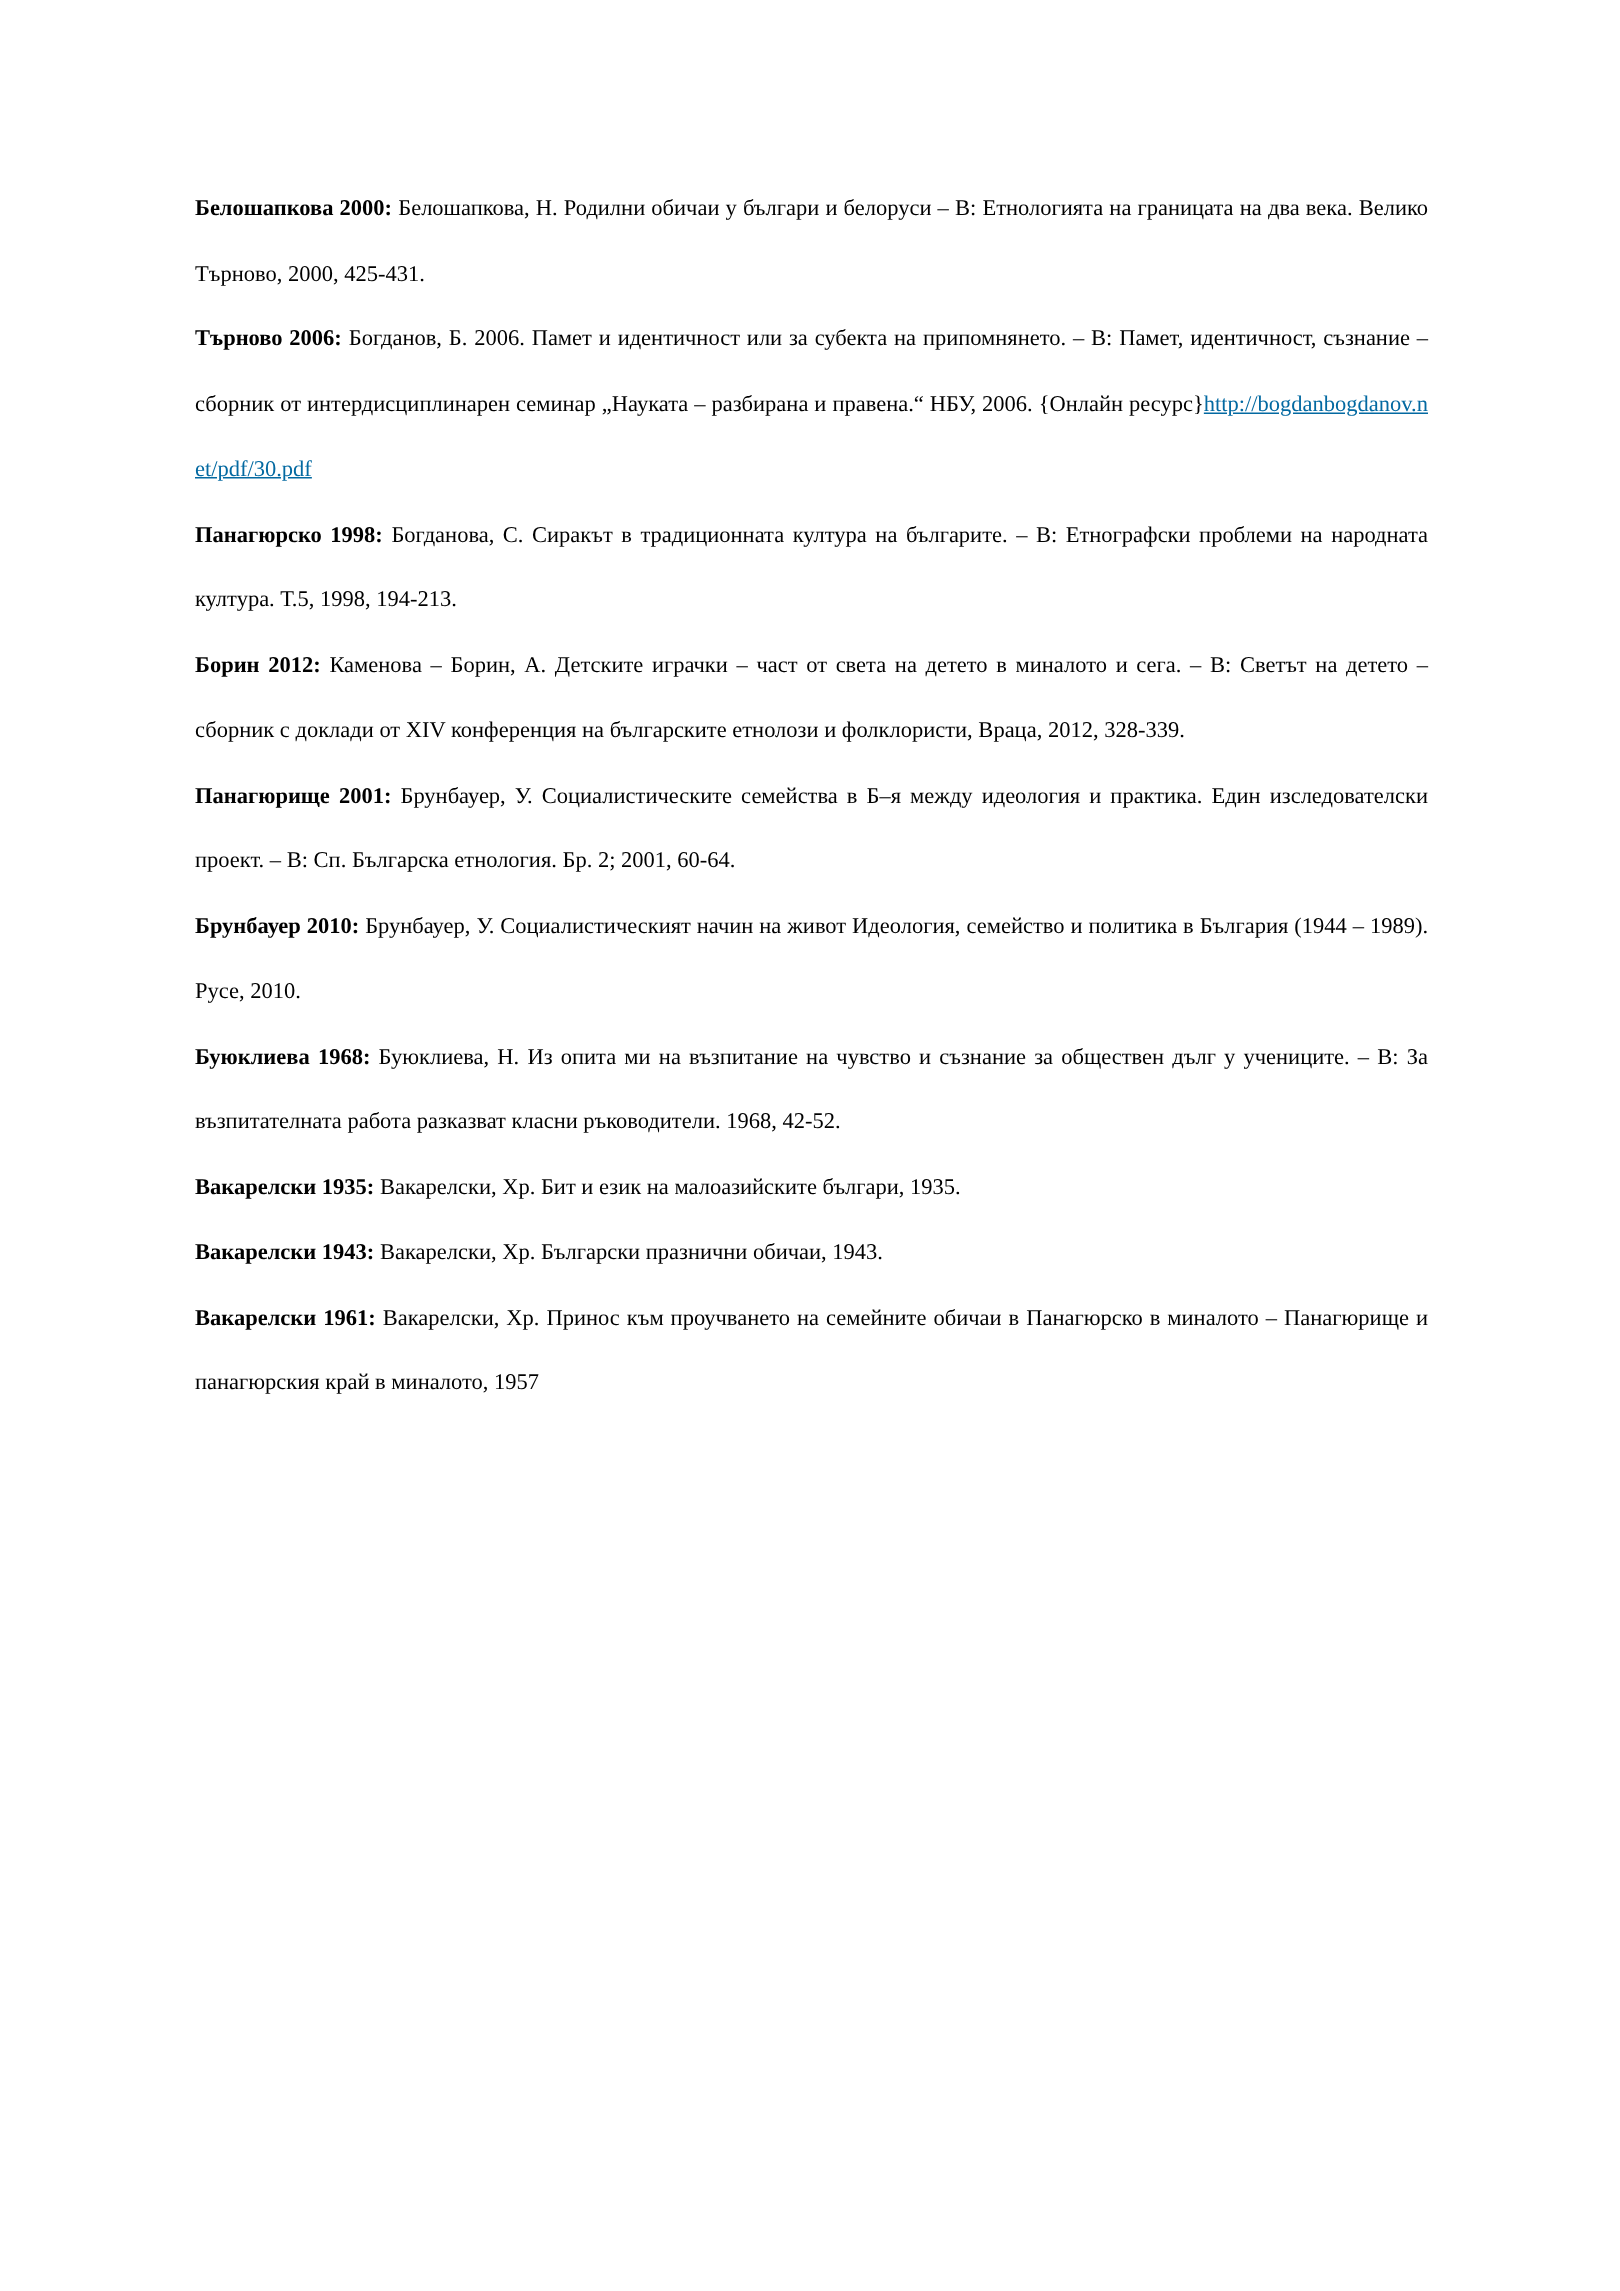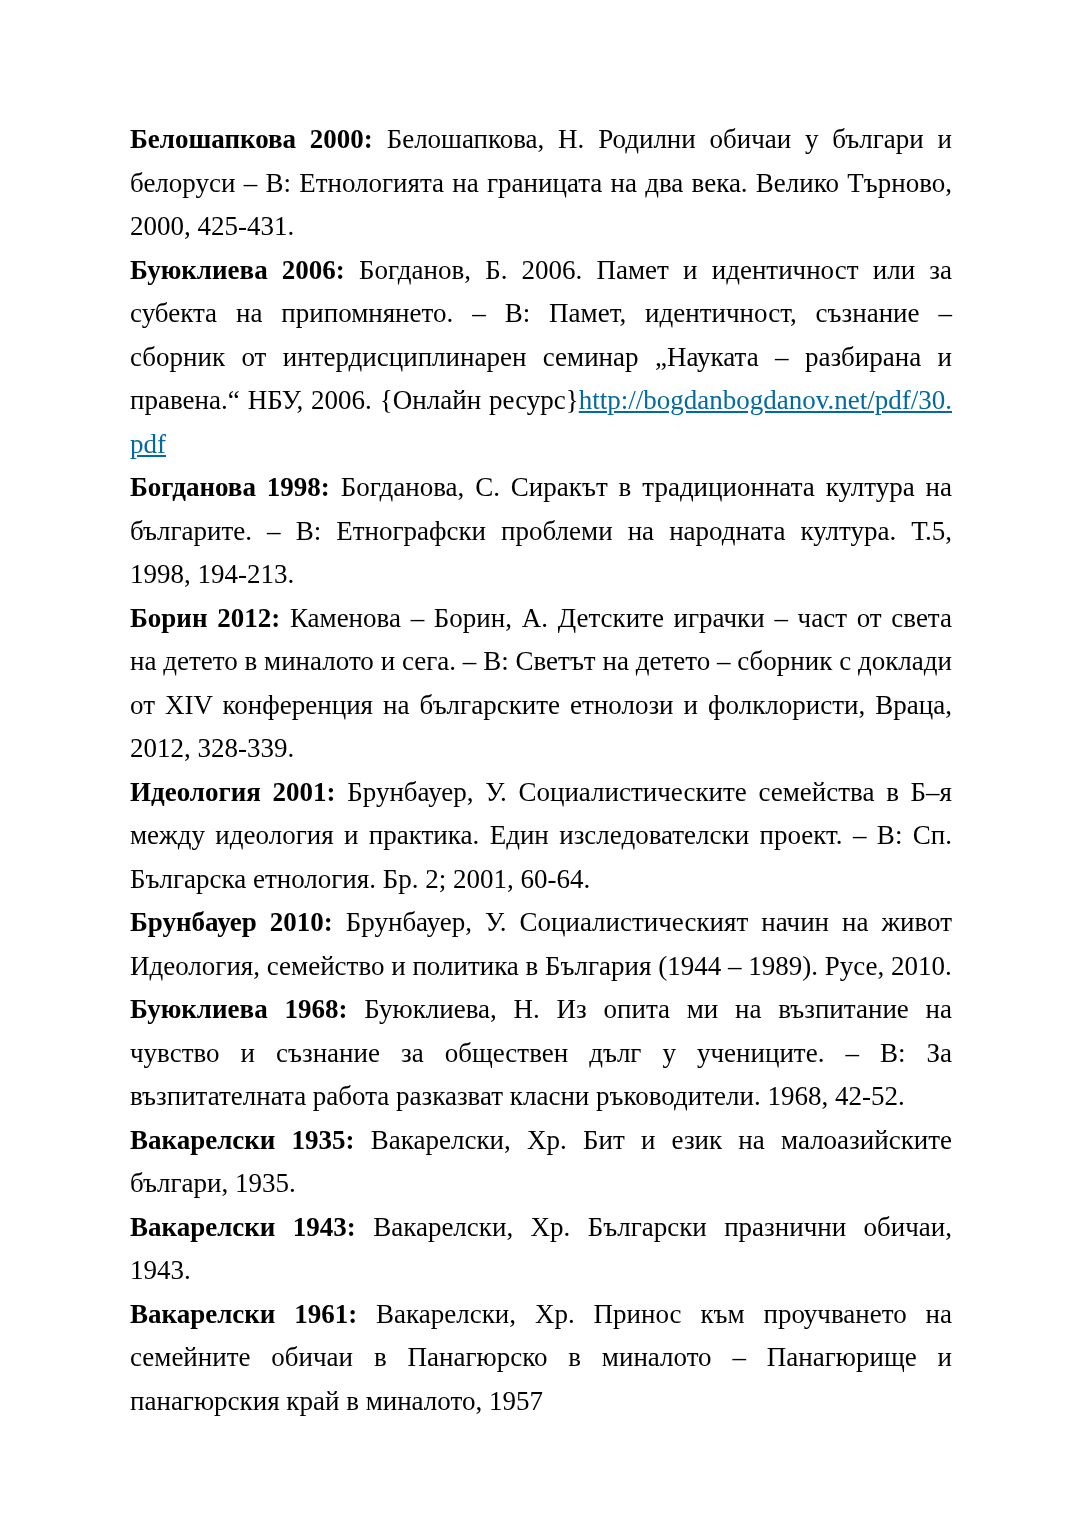--- a/index.html
+++ b/index.html
@@ -12,21 +12,21 @@
     width: 1080px;
     min-height: 1527px;
     box-sizing: border-box;
     background: #ffffff;
     padding: 118px 128px 60px 130px;
     font-family: "Liberation Serif", "DejaVu Serif", serif;
     color: #000000;
   }
   p.entry {
     margin: 0;
-    font-size: 27px;
+    font-size: 15px;
     line-height: 43.5px;
     text-align: justify;
     color: #000000;
   }
   p.entry b {
     font-weight: bold;
   }
   .entry-link {
     color: #0369a1;
     text-decoration: underline;
@@ -34,27 +34,27 @@
     word-break: break-all;
   }
 </style>
 </head>
 <body>
 
 <div class="page">
 
   <p class="entry"><b>Белошапкова 2000:</b> <span>Белошапкова, Н. Родилни обичаи у българи и белоруси – В: Етнологията на границата на два века. Велико Търново, 2000, 425-431.</span></p>
 
-  <p class="entry"><b>Буюклиева 2006:</b> <span>Богданов, Б. 2006. Памет и идентичност или за субекта на припомнянето. – В: Памет, идентичност, съзнание – сборник от интердисциплинарен семинар „Науката – разбирана и правена.“ НБУ, 2006. {Онлайн ресурс}</span><a class="entry-link">http://bogdanbogdanov.net/pdf/30.pdf</a></p>
+  <p class="entry"><b>Търново 2006:</b> <span>Богданов, Б. 2006. Памет и идентичност или за субекта на припомнянето. – В: Памет, идентичност, съзнание – сборник от интердисциплинарен семинар „Науката – разбирана и правена.“ НБУ, 2006. {Онлайн ресурс}</span><a class="entry-link">http://bogdanbogdanov.net/pdf/30.pdf</a></p>
 
-  <p class="entry"><b>Богданова 1998:</b> <span>Богданова, С. Сиракът в традиционната култура на българите. – В: Етнографски проблеми на народната култура. Т.5, 1998, 194-213.</span></p>
+  <p class="entry"><b>Панагюрско 1998:</b> <span>Богданова, С. Сиракът в традиционната култура на българите. – В: Етнографски проблеми на народната култура. Т.5, 1998, 194-213.</span></p>
 
   <p class="entry"><b>Борин 2012:</b> <span>Каменова – Борин, А. Детските играчки – част от света на детето в миналото и сега. – В: Светът на детето – сборник с доклади от XIV конференция на българските етнолози и фолклористи, Враца, 2012, 328-339.</span></p>
 
-  <p class="entry"><b>Идеология 2001:</b> <span>Брунбауер, У. Социалистическите семейства в Б–я между идеология и практика. Един изследователски проект. – В: Сп. Българска етнология. Бр. 2; 2001, 60-64.</span></p>
+  <p class="entry"><b>Панагюрище 2001:</b> <span>Брунбауер, У. Социалистическите семейства в Б–я между идеология и практика. Един изследователски проект. – В: Сп. Българска етнология. Бр. 2; 2001, 60-64.</span></p>
 
   <p class="entry"><b>Брунбауер 2010:</b> <span>Брунбауер, У. Социалистическият начин на живот Идеология, семейство и политика в България (1944 – 1989). Русе, 2010.</span></p>
 
   <p class="entry"><b>Буюклиева 1968:</b> <span>Буюклиева, Н. Из опита ми на възпитание на чувство и съзнание за обществен дълг у учениците. – В: За възпитателната работа разказват класни ръководители. 1968, 42-52.</span></p>
 
   <p class="entry"><b>Вакарелски 1935:</b> <span>Вакарелски, Хр. Бит и език на малоазийските българи, 1935.</span></p>
 
   <p class="entry"><b>Вакарелски 1943:</b> <span>Вакарелски, Хр. Български празнични обичаи, 1943.</span></p>
 
   <p class="entry"><b>Вакарелски 1961:</b> <span>Вакарелски, Хр. Принос към проучването на семейните обичаи в Панагюрско в миналото – Панагюрище и панагюрския край в миналото, 1957</span></p>

